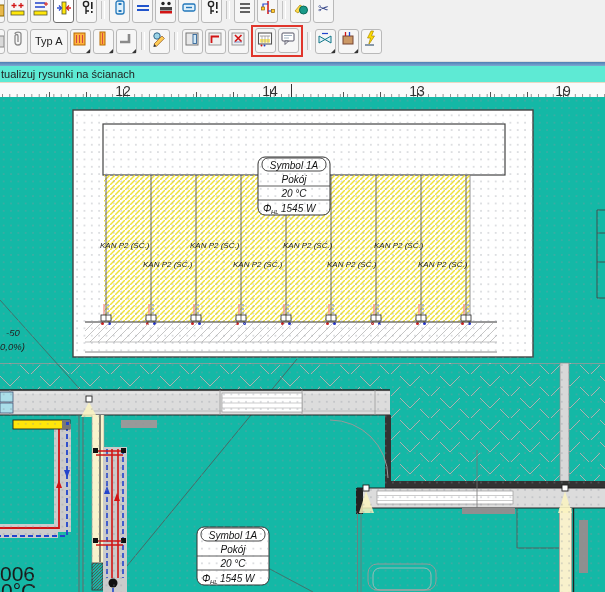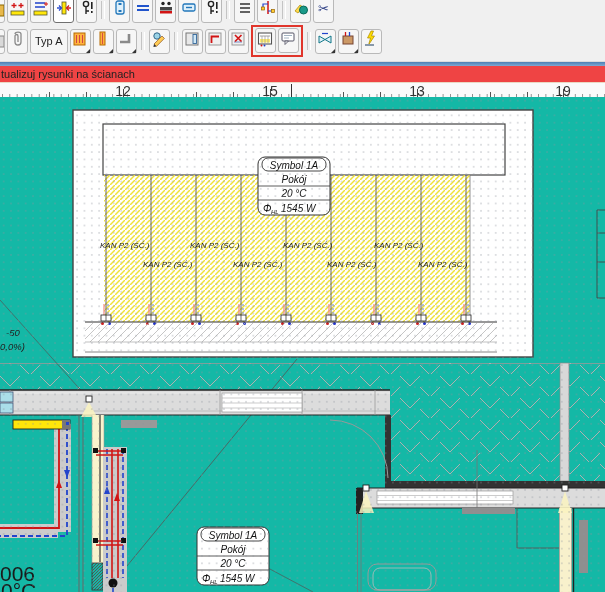--- a/index.html
+++ b/index.html
@@ -13,21 +13,21 @@
   .tbtn{width:21px;height:25px;background:#f6f6f6;border:1px solid #b9b9b9;border-radius:3px;display:flex;align-items:center;justify-content:center;position:relative;margin:0 1px;box-sizing:border-box;flex:none;cursor:pointer;}
   .tbtn.act{background:#fff;border-color:#707070;}
   .tbtn.txt{width:auto;padding:0 4px;font-size:11px;color:#222;}
   .tbtn.cut{width:8px;margin-left:-3px;overflow:hidden;}
   .sep{width:2px;height:18px;border-left:1px solid #c4c4c4;border-right:1px solid #fff;margin:1px 3px 0;flex:none;}
   .r2 .sep{margin-top:0;}
   .dd::after{content:'';position:absolute;right:0;bottom:0;width:0;height:0;border-left:4px solid transparent;border-bottom:4px solid #333;}
   .hl{display:flex;align-items:center;border:2px solid #e0352b;padding:1px 1px 2px;margin:0 1px;flex:none;}
   
   .bluebar{position:absolute;top:62px;left:0;width:605px;height:4px;background:linear-gradient(#4d7fb4,#7fa9d2);}
-  .msgbar{position:absolute;top:66px;left:0;width:605px;height:16px;background:#ef4444;border-bottom:1px solid #ead9c4;font-size:11px;color:#222;line-height:16px;overflow:hidden;}
+  .msgbar{position:absolute;top:66px;left:0;width:605px;height:16px;background:#5eead4;border-bottom:1px solid #ead9c4;font-size:11px;color:#222;line-height:16px;overflow:hidden;}
   .msgbar span{position:absolute;left:1px;top:0;white-space:nowrap;}
   
   .ruler{position:absolute;top:83px;left:0;width:605px;height:14px;background:#fafafa;
     background-image:linear-gradient(90deg,#8a8a8a 0 1px,transparent 1px);
     background-size:7.35px 3px;background-repeat:repeat-x;background-position:2px 100%;}
   .ruler .num{position:absolute;top:0;transform:translateX(-50%);font-size:14px;color:#333;}
   .ruler .maj{position:absolute;bottom:0;width:1px;height:8px;background:#444;}
   .ruler .med{position:absolute;bottom:0;width:1px;height:5px;background:#555;}
   .ruler .cur{position:absolute;bottom:0;width:1px;height:13px;background:#333;}
   
@@ -243,21 +243,21 @@
     </div>
   </div>
 
   <div class="bluebar"></div>
   <div class="msgbar">
     <span>tualizuj rysunki na ścianach</span>
   </div>
 
   <div class="ruler">
     <span class="num" style="left:123px">12</span>
-    <span class="num" style="left:270px">15</span>
+    <span class="num" style="left:270px">14</span>
     <span class="num" style="left:417px">13</span>
     <span class="num" style="left:563px">19</span>
     <i class="maj" style="left:123px"></i>
     <i class="maj" style="left:270px"></i>
     <i class="maj" style="left:417px"></i>
     <i class="maj" style="left:563px"></i>
     <i class="med" style="left:49px"></i>
     <i class="med" style="left:86px"></i>
     <i class="med" style="left:196px"></i>
     <i class="med" style="left:233px"></i>

